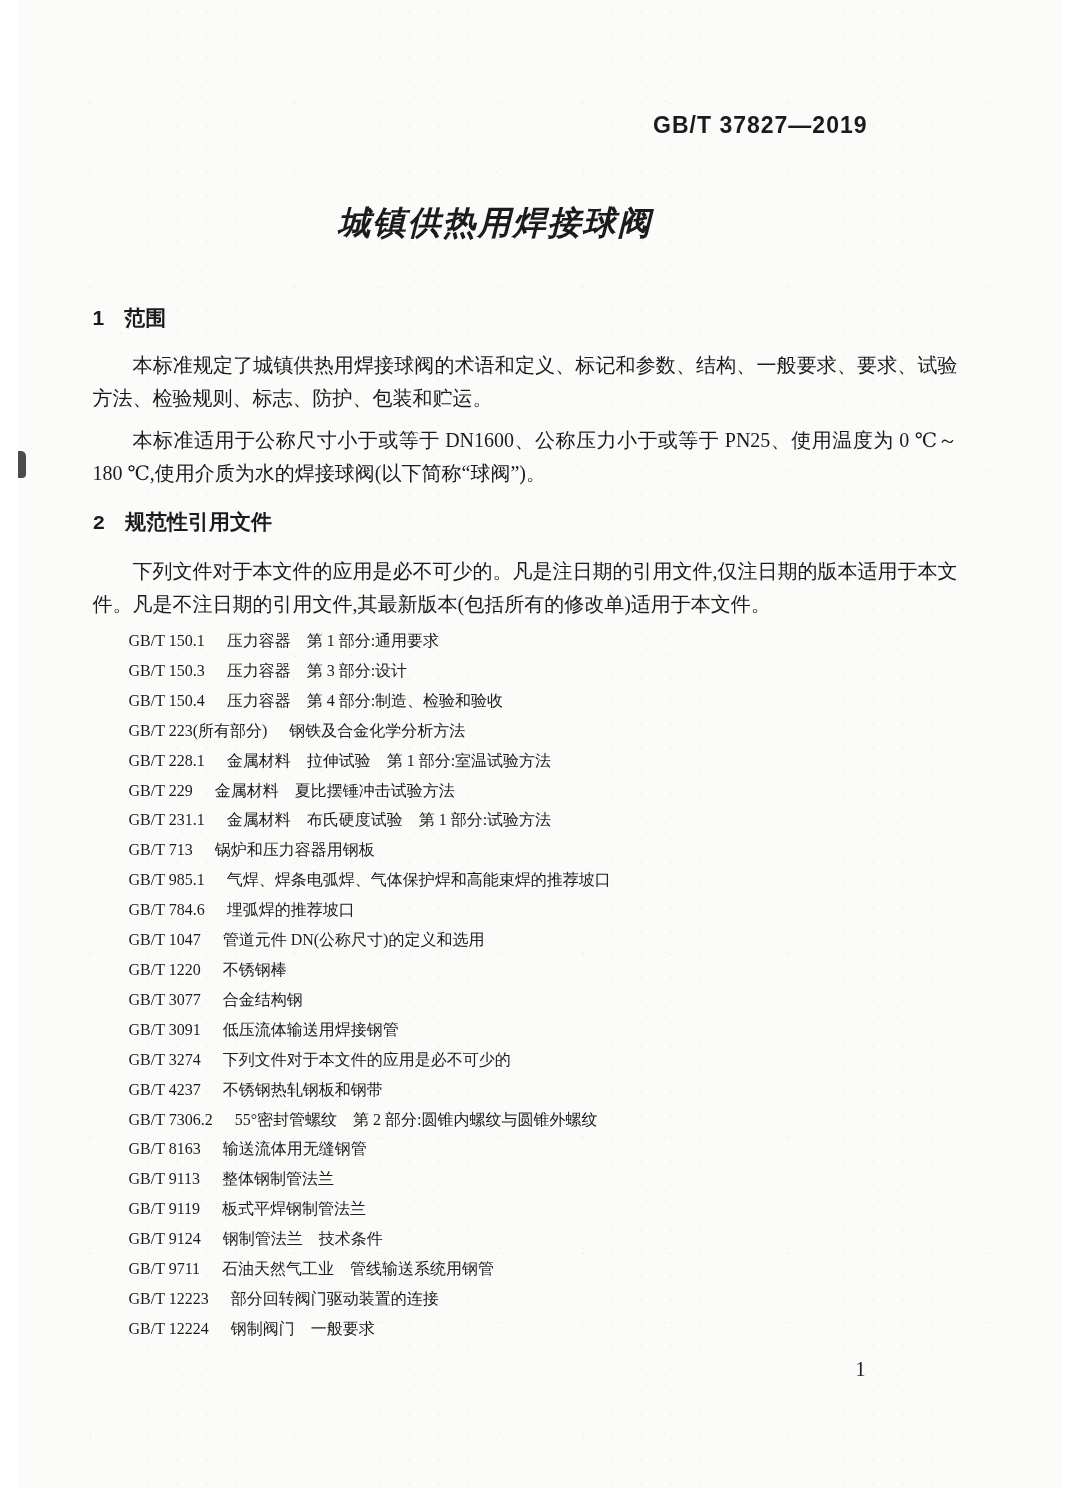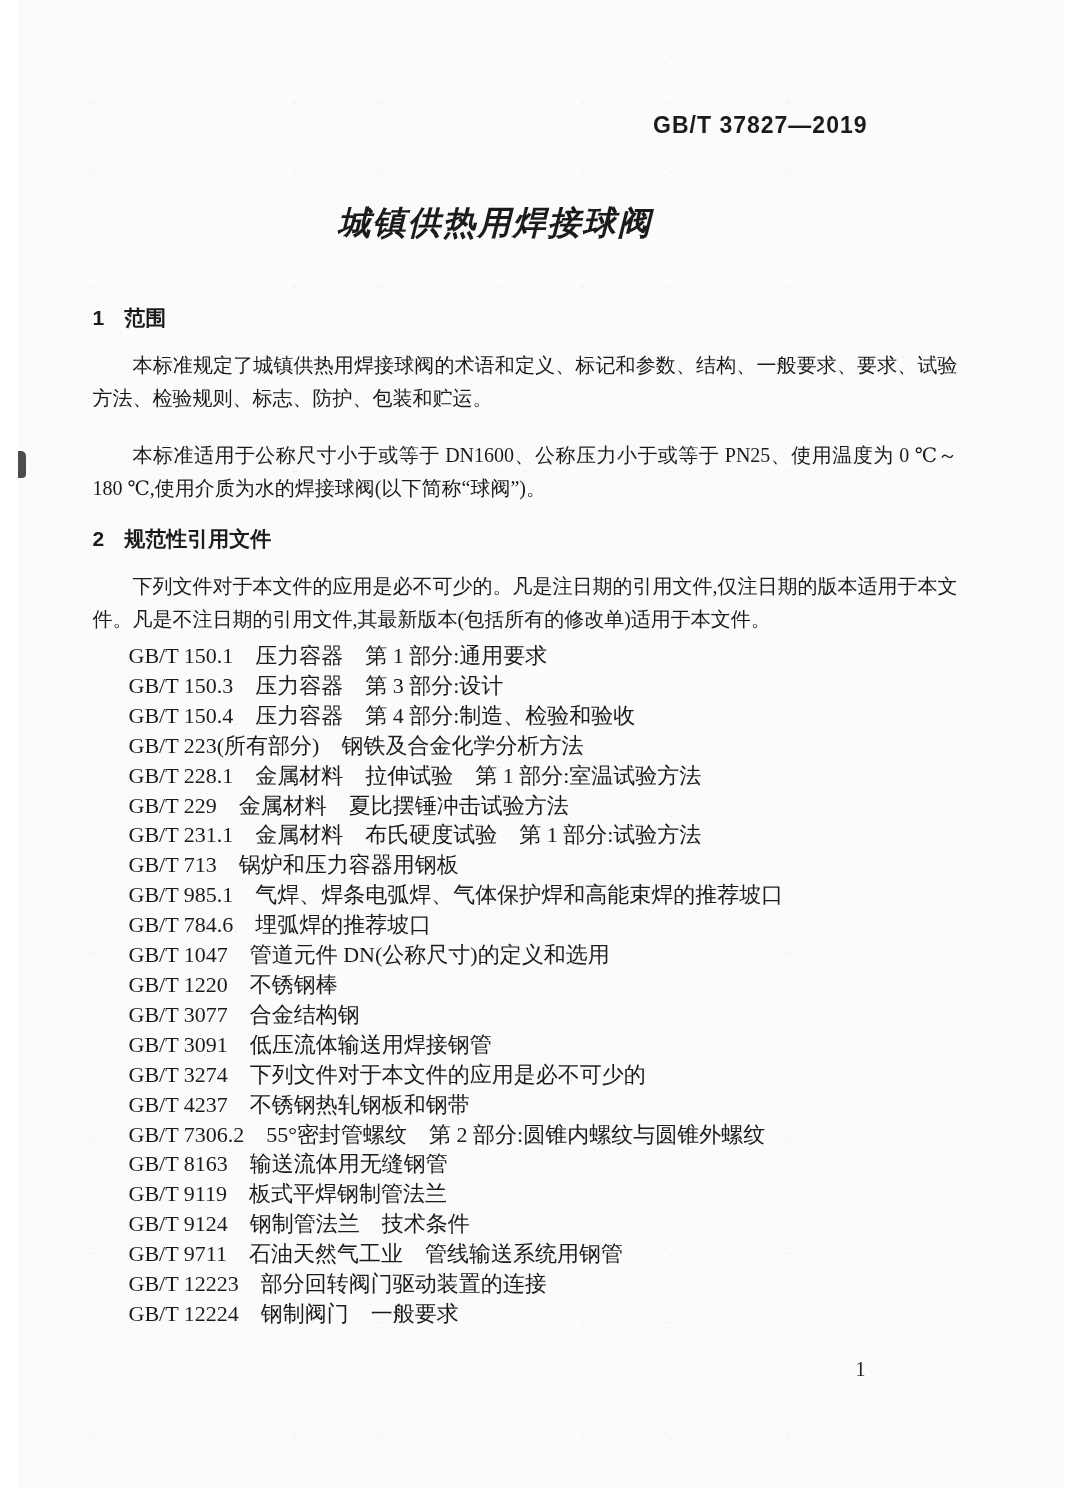--- a/index.html
+++ b/index.html
@@ -42,36 +42,36 @@
   }
 
   .sec-heading {
     font-family: "Liberation Sans", "DejaVu Sans", sans-serif;
     font-weight: 700;
     font-size: 21px;
     line-height: 28px;
   }
   .sec-heading .sec-num { display: inline-block; margin-right: 0.95em; }
   .sec1 .sec-heading { margin-top: 58px; }
-  .sec2 .sec-heading { margin-top: 20px; }
+  .sec2 .sec-heading { margin-top: 20px; font-family: Liberation Mono, monospace; }
 
   .para {
     margin: 0;
     font-size: 20px;
     line-height: 33px;
     text-align: justify;
     text-indent: 2em;
   }
   .sec1 .para.p1 { margin-top: 17px; }
-  .sec1 .para.p2 { margin-top: 24px; }
+  .sec1 .para.p2 { margin-top: 9px; }
   .sec2 .para.p1 { margin-top: 17px; }
 
   .ref-list { margin-top: 5px; padding-left: 36px; }
   .ref-item {
-    font-size: 22px;
+    font-size: 16px;
     line-height: 29.9px;
     white-space: nowrap;
   }
   .ref-code { display: inline-block; margin-right: 22px; }
 
   .page-number {
     position: absolute;
     top: 1358px;
     left: 838px;
     font-size: 20px;
@@ -182,20 +182,23 @@
           </div>
 
           <div class="ref-item">
             <span class="ref-code">GB/T 7306.2</span><span class="ref-title">55°密封管螺纹　第 2 部分:圆锥内螺纹与圆锥外螺纹</span>
           </div>
 
           <div class="ref-item">
             <span class="ref-code">GB/T 8163</span><span class="ref-title">输送流体用无缝钢管</span>
           </div>
 
+          <div class="ref-item">
+            <span class="ref-code">GB/T 9113</span><span class="ref-title">整体钢制管法兰</span>
+          </div>
 
           <div class="ref-item">
             <span class="ref-code">GB/T 9119</span><span class="ref-title">板式平焊钢制管法兰</span>
           </div>
 
           <div class="ref-item">
             <span class="ref-code">GB/T 9124</span><span class="ref-title">钢制管法兰　技术条件</span>
           </div>
 
           <div class="ref-item">

